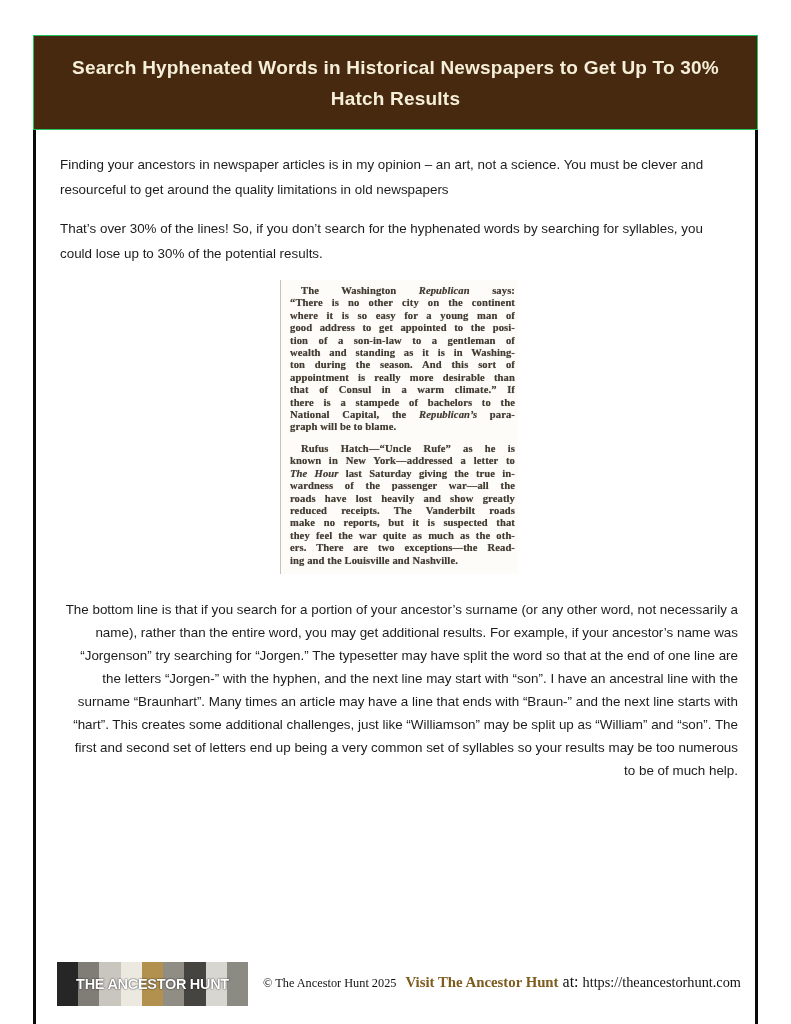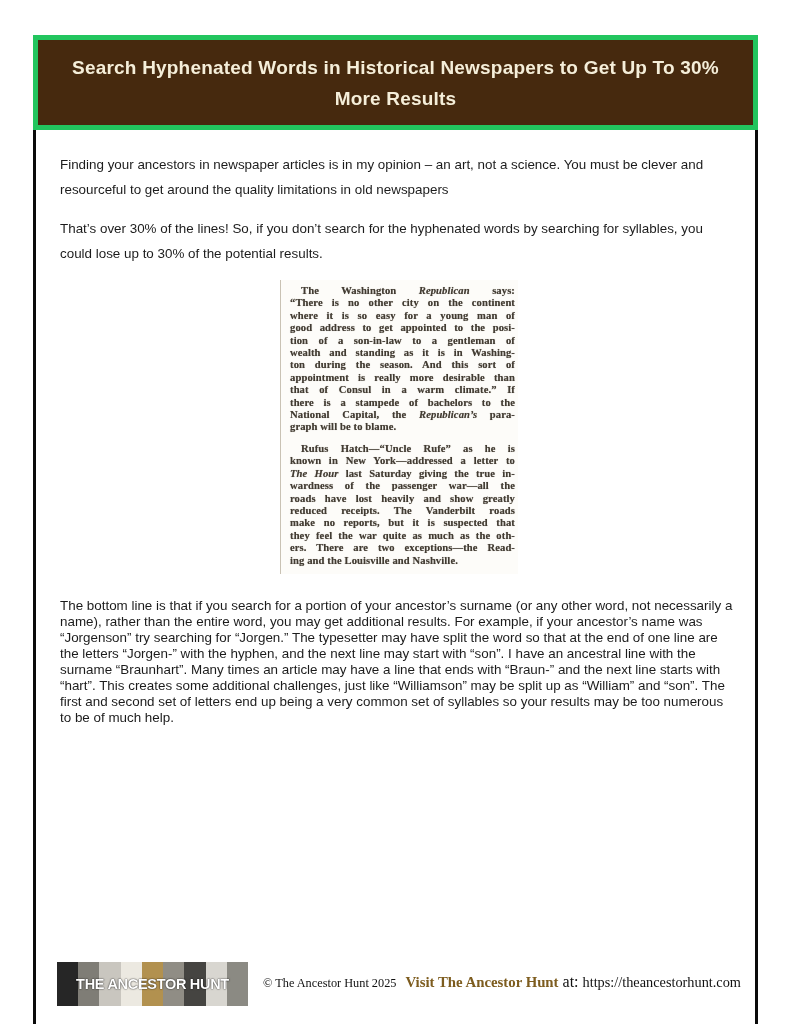--- a/index.html
+++ b/index.html
@@ -5,39 +5,39 @@
   html, body { margin:0; padding:0; background:#ffffff; }
   .page {
     position:relative; width:791px; height:1024px; background:#ffffff;
     font-family:"Liberation Sans", sans-serif; overflow:hidden;
   }
 
   
   .header-box {
     position:absolute; left:33px; top:35px; width:725px; height:95px;
     box-sizing:border-box; background:var(--header-bg,#46290e);
-    border:5px solid #22c55e;
+    border:1px solid #22c55e;
     display:flex; flex-direction:column; justify-content:center;
   }
   .title-line {
     text-align:center; color:var(--header-text,#f5eed9);
     font-weight:bold; font-size:19px; line-height:31px; letter-spacing:0.2px;
   }
 
   
   .body-box {
     position:absolute; left:33px; top:130px; width:725px; height:959px;
     box-sizing:border-box; background:#ffffff;
     border:3px solid var(--border,#0a0a0a); border-top:none;
     padding:22px 17px 0 24px;
   }
   .para {
     font-size:13.4px; line-height:25px; color:#1c1c1c; margin:0 0 14px 0;
   }
-  .closing { line-height:16px; margin:24px 0 0 0; }
+  .closing { line-height:23px; margin:24px 0 0 0;text-align:right; }
 
   
   .clipping {
     width:238px; margin:5px auto 0 auto; padding:5px 3px 7px 9px;
     box-sizing:border-box; background:#fdfcf9;
     border-left:1px solid #c9c2b4;
     font-family:"Liberation Serif", serif; font-weight:bold;
     color:#423c33; font-size:10.6px; line-height:12.4px;
     text-shadow:0 0 0.7px rgba(70,58,45,0.6); letter-spacing:0.1px;
   }
@@ -68,21 +68,21 @@
   .url { font-size:14.3px; cursor:pointer; }
 </style>
 </head>
 <body>
 
 <div class="page">
 
   <div class="header-box">
     <div>
         <div class="title-line first">Search Hyphenated Words in Historical Newspapers to Get Up To 30%</div>
-        <div class="title-line last">More Results</div>
+        <div class="title-line last">Hatch Results</div>
       </div>
   </div>
 
   <div class="body-box">
 
     <div>
         <div class="para first">Finding your ancestors in newspaper articles is in my opinion – an art, not a science. You must be clever and resourceful to get around the quality limitations in old newspapers</div>
         <div class="para last">That’s over 30% of the lines! So, if you don’t search for the hyphenated words by searching for syllables, you could lose up to 30% of the potential results.</div>
       </div>
 

